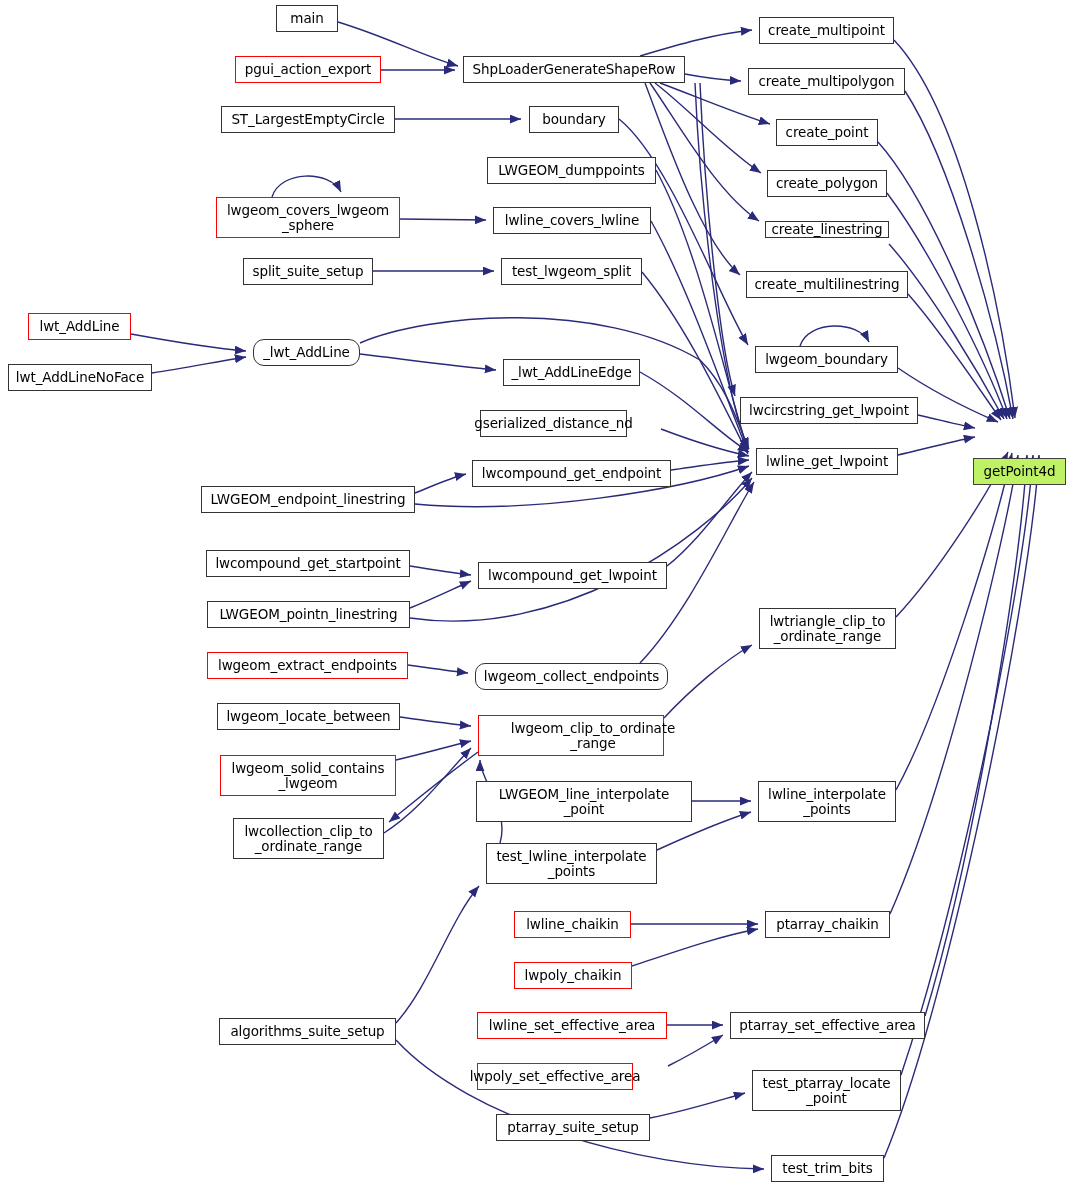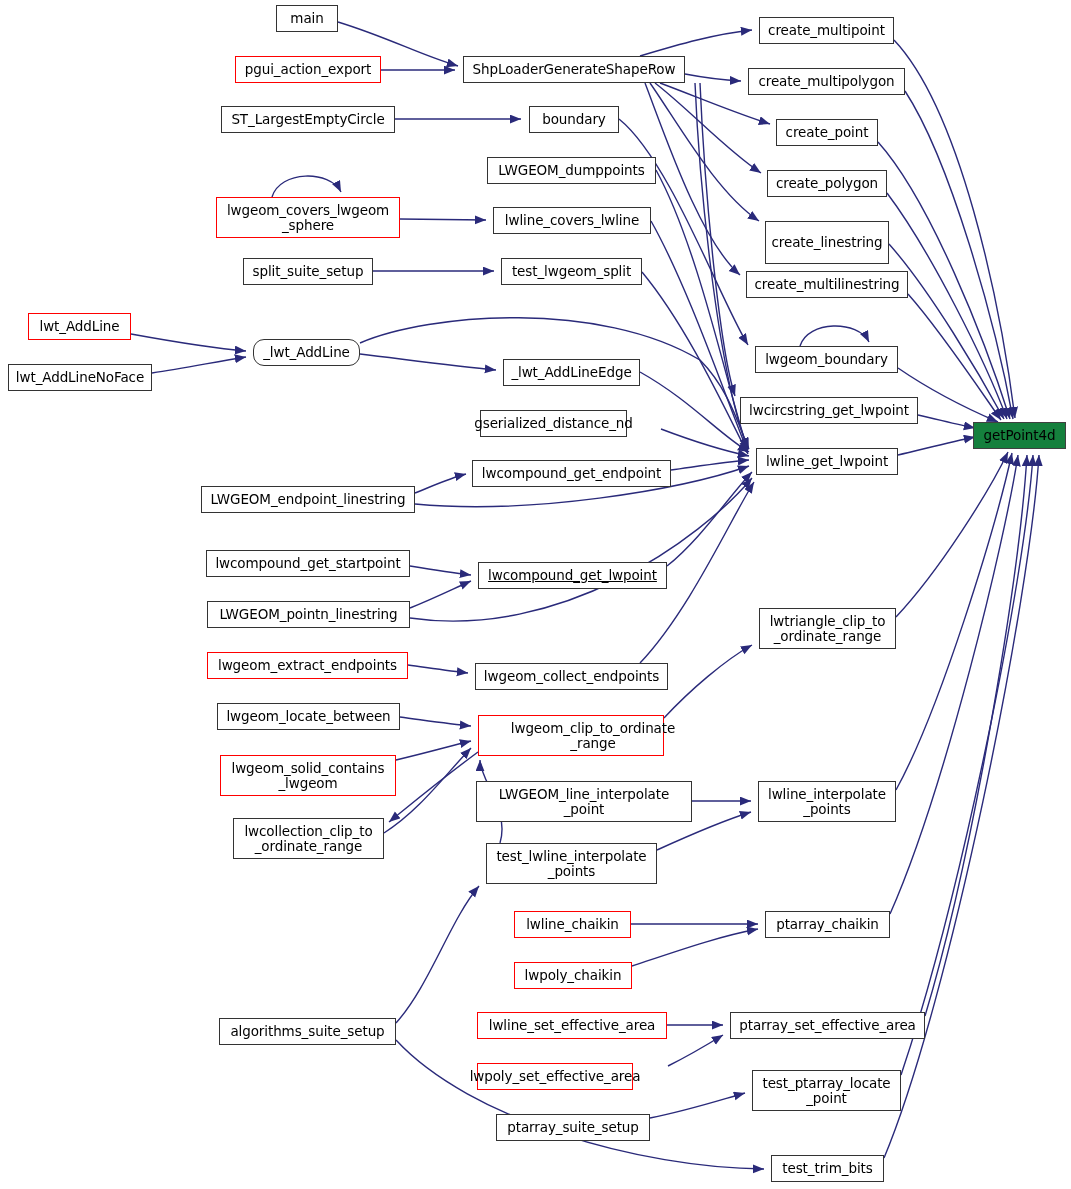--- a/index.html
+++ b/index.html
@@ -15,21 +15,21 @@
     font-size:13.5px;
     line-height:15px;
     display:flex;
     align-items:center;
     justify-content:center;
     text-align:center;
     white-space:pre-line;
     letter-spacing:-0.1px;
   }
   .node.red{border-color:#ff0000;}
-  .node.filled{background:#15803d;border-color:#404040;}
+  .node.filled{background:#bef264;border-color:#404040;margin-top:36px;}
 </style>
 </head>
 <body>
 
 <div id="graph">
   <svg id="edges" viewBox="0 0 1071 1189">
     <defs>
       <marker id="arrow" markerWidth="9" markerHeight="9" refX="8" refY="3.2" orient="auto" markerUnits="strokeWidth">
         <path d="M0,0 L8,3.2 L0,6.4 z" fill="#2a2a7a"></path>
       </marker>
@@ -104,46 +104,46 @@
   <div id="nodes">
       <div class="node" style="left: 276px; top: 5px; width: 62px; height: 27px;">main</div>
       <div class="node red" style="left: 235px; top: 56px; width: 146px; height: 27px;">pgui_action_export</div>
       <div class="node" style="left: 463px; top: 56px; width: 222px; height: 27px;">ShpLoaderGenerateShapeRow</div>
       <div class="node" style="left: 221px; top: 106px; width: 174px; height: 27px;">ST_LargestEmptyCircle</div>
       <div class="node" style="left: 529px; top: 106px; width: 90px; height: 27px;">boundary</div>
       <div class="node" style="left: 759px; top: 17px; width: 135px; height: 27px;">create_multipoint</div>
       <div class="node" style="left: 748px; top: 68px; width: 157px; height: 27px;">create_multipolygon</div>
       <div class="node" style="left: 776px; top: 119px; width: 102px; height: 27px;">create_point</div>
       <div class="node" style="left: 767px; top: 170px; width: 120px; height: 27px;">create_polygon</div>
-      <div class="node" style="left: 765px; top: 221px; width: 124px; height: 43px;">create_linestring</div>
+      <div class="node" style="left: 765px; top: 221px; width: 124px; height: 17px;">create_linestring</div>
       <div class="node" style="left: 746px; top: 271px; width: 162px; height: 27px;">create_multilinestring</div>
       <div class="node" style="left: 487px; top: 157px; width: 169px; height: 27px;">LWGEOM_dumppoints</div>
       <div class="node red" style="left: 216px; top: 197px; width: 184px; height: 41px;">lwgeom_covers_lwgeom
 _sphere</div>
       <div class="node" style="left: 493px; top: 207px; width: 158px; height: 27px;">lwline_covers_lwline</div>
       <div class="node" style="left: 243px; top: 258px; width: 130px; height: 27px;">split_suite_setup</div>
       <div class="node" style="left: 501px; top: 258px; width: 141px; height: 27px;">test_lwgeom_split</div>
       <div class="node" style="left: 755px; top: 346px; width: 143px; height: 27px;">lwgeom_boundary</div>
       <div class="node red" style="left: 28px; top: 313px; width: 103px; height: 27px;">lwt_AddLine</div>
       <div class="node" style="left: 8px; top: 364px; width: 144px; height: 27px;">lwt_AddLineNoFace</div>
       <div class="node" style="left: 253px; top: 339px; width: 107px; height: 27px; border-radius: 11px;">_lwt_AddLine</div>
       <div class="node" style="left: 503px; top: 359px; width: 137px; height: 27px;">_lwt_AddLineEdge</div>
       <div class="node" style="left: 740px; top: 397px; width: 178px; height: 27px;">lwcircstring_get_lwpoint</div>
       <div class="node" style="left: 480px; top: 410px; width: 147px; height: 27px;">gserialized_distance_nd</div>
       <div class="node filled" style="left: 973px; top: 422px; width: 93px; height: 27px;">getPoint4d</div>
       <div class="node" style="left: 756px; top: 448px; width: 142px; height: 27px;">lwline_get_lwpoint</div>
       <div class="node" style="left: 472px; top: 460px; width: 199px; height: 27px;">lwcompound_get_endpoint</div>
       <div class="node" style="left: 201px; top: 486px; width: 214px; height: 27px;">LWGEOM_endpoint_linestring</div>
       <div class="node" style="left: 206px; top: 550px; width: 204px; height: 27px;">lwcompound_get_startpoint</div>
-      <div class="node" style="left: 478px; top: 562px; width: 189px; height: 27px; text-decoration: underline;">lwcompound_get_lwpoint</div>
+      <div class="node" style="left: 478px; top: 562px; width: 189px; height: 27px;">lwcompound_get_lwpoint</div>
       <div class="node" style="left: 207px; top: 601px; width: 203px; height: 27px;">LWGEOM_pointn_linestring</div>
       <div class="node" style="left: 759px; top: 608px; width: 137px; height: 41px;">lwtriangle_clip_to
 _ordinate_range</div>
       <div class="node red" style="left: 207px; top: 652px; width: 201px; height: 27px;">lwgeom_extract_endpoints</div>
-      <div class="node" style="left: 475px; top: 663px; width: 193px; height: 27px;">lwgeom_collect_endpoints</div>
+      <div class="node" style="left: 475px; top: 663px; width: 193px; height: 27px; border-radius: 10px;">lwgeom_collect_endpoints</div>
       <div class="node" style="left: 217px; top: 703px; width: 183px; height: 27px;">lwgeom_locate_between</div>
       <div class="node red" style="left: 478px; top: 715px; width: 186px; height: 41px; padding-left: 44px;">lwgeom_clip_to_ordinate
 _range</div>
       <div class="node red" style="left: 220px; top: 755px; width: 176px; height: 41px;">lwgeom_solid_contains
 _lwgeom</div>
       <div class="node" style="left: 476px; top: 781px; width: 216px; height: 41px;">LWGEOM_line_interpolate
 _point</div>
       <div class="node" style="left: 758px; top: 781px; width: 138px; height: 41px;">lwline_interpolate
 _points</div>
       <div class="node" style="left: 233px; top: 818px; width: 151px; height: 41px;">lwcollection_clip_to

